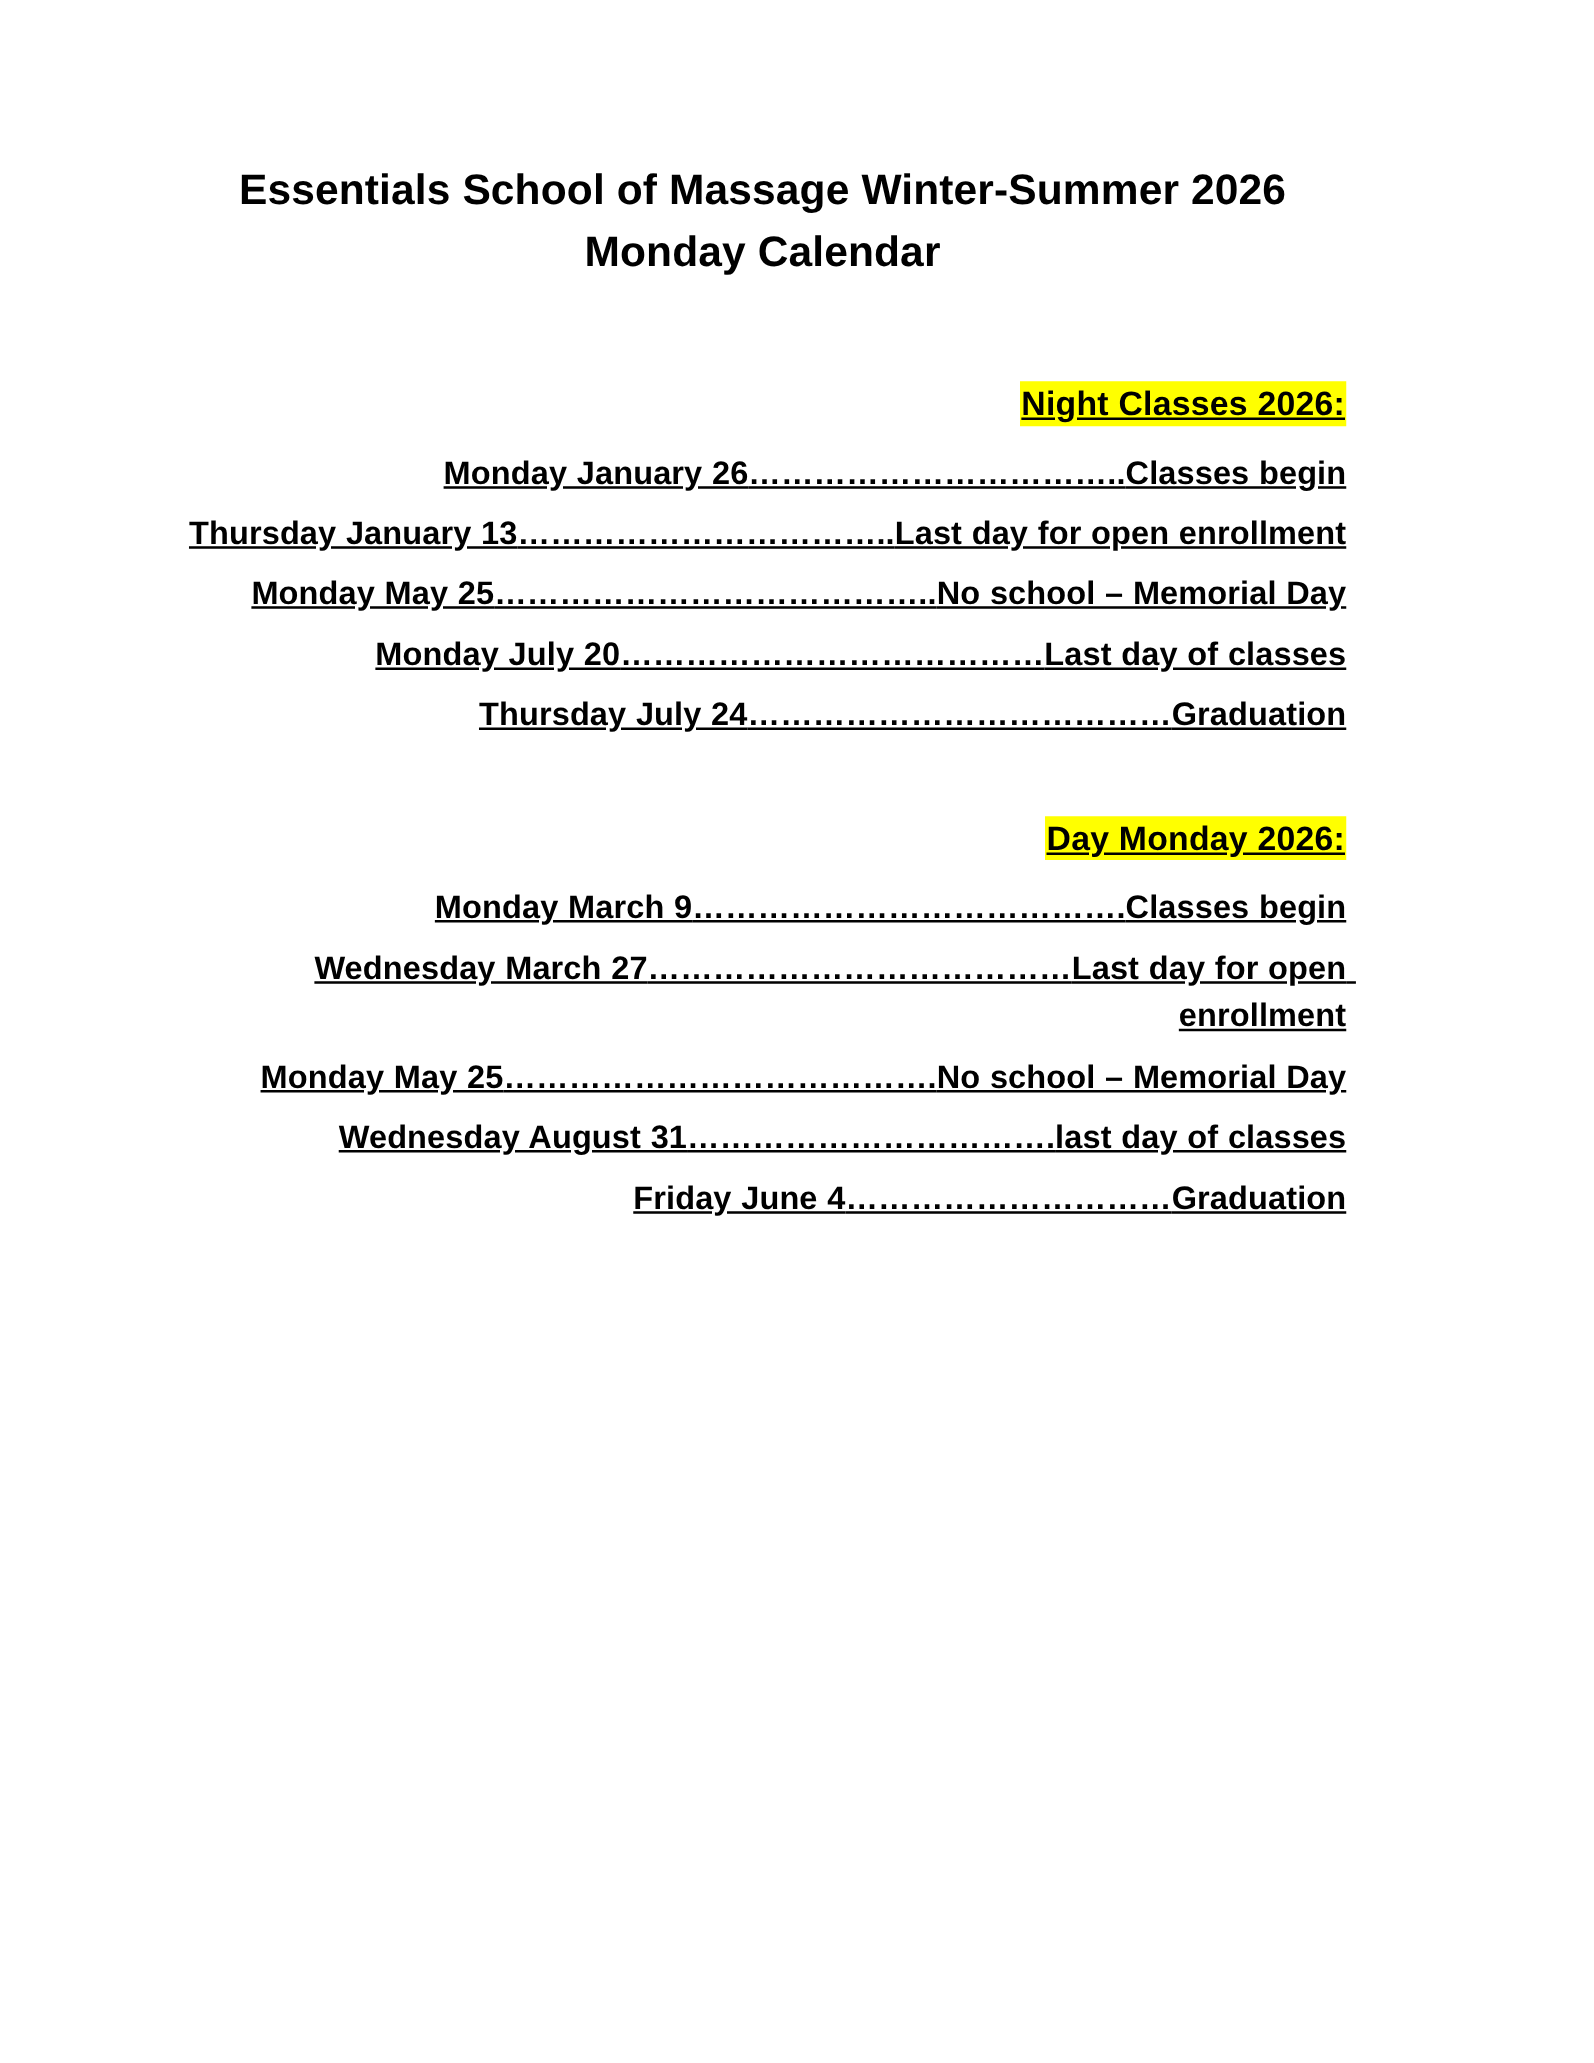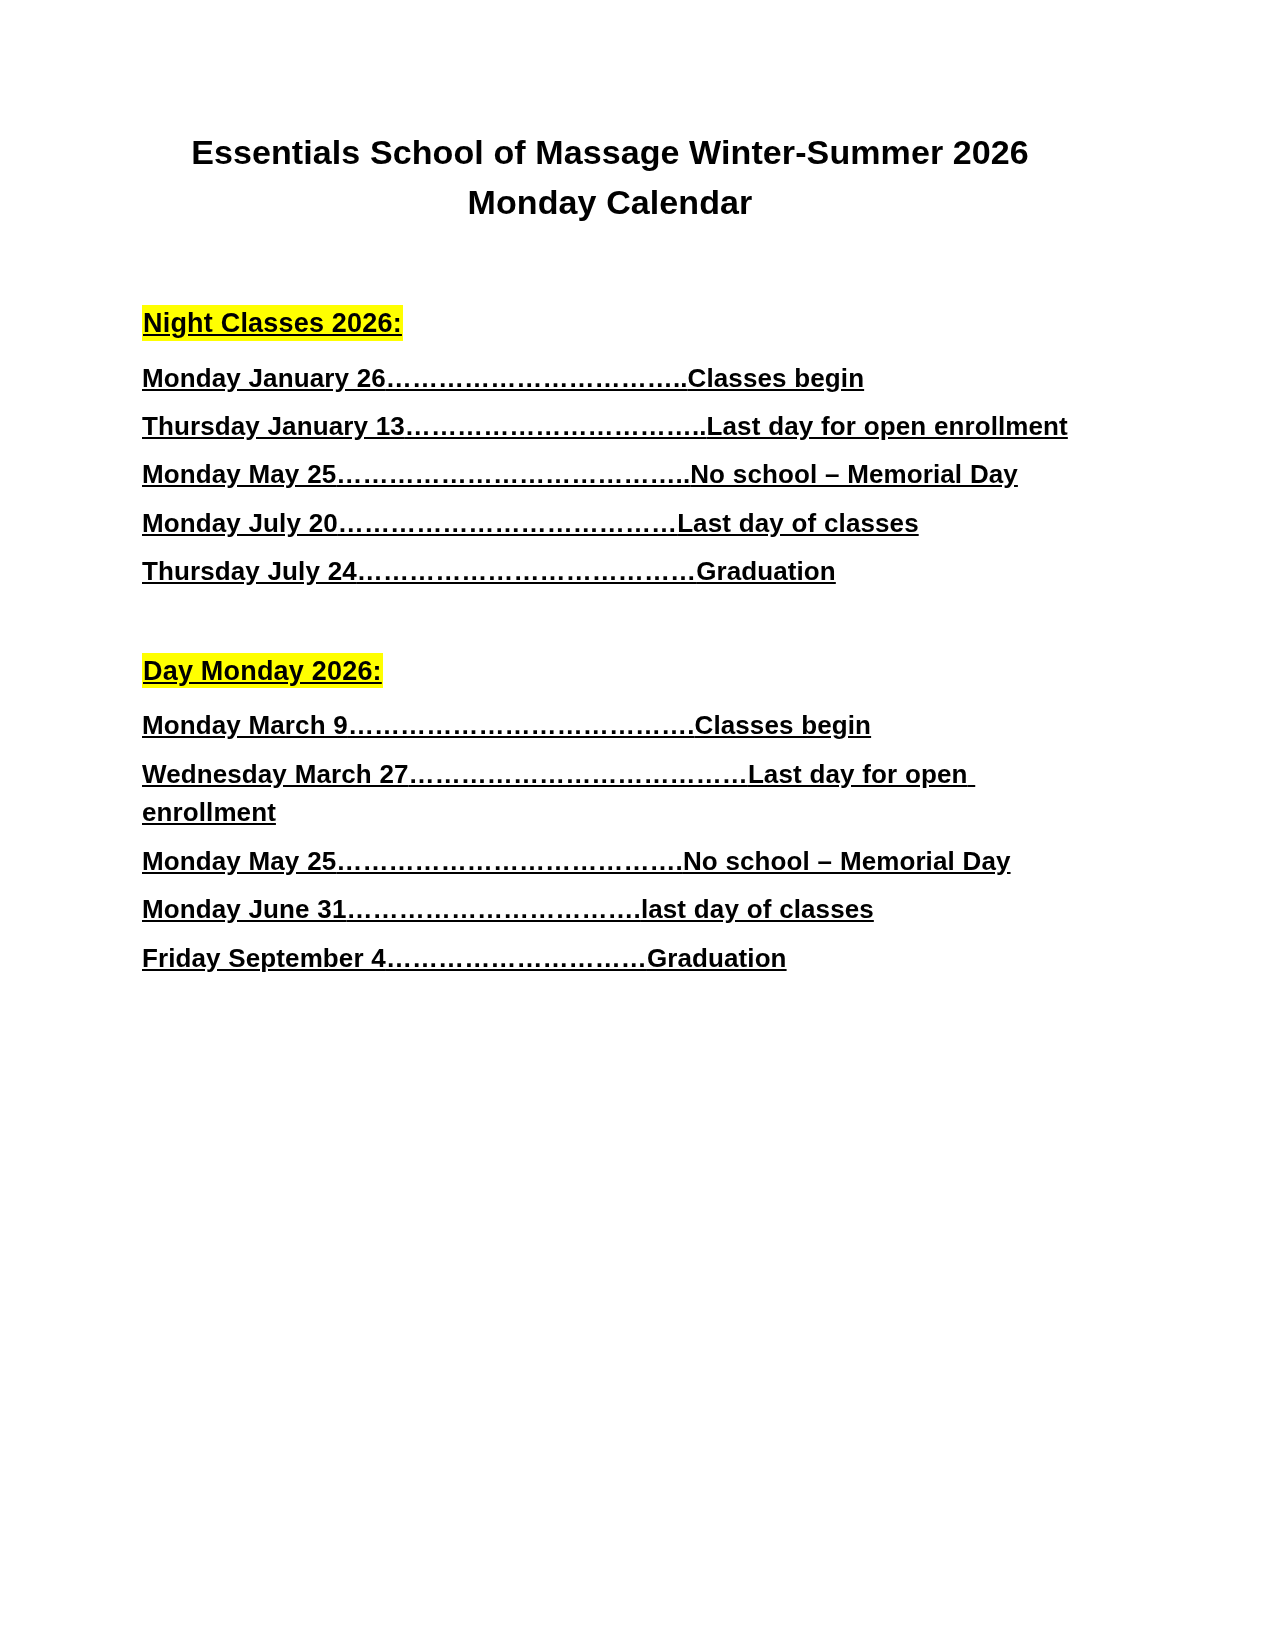--- a/index.html
+++ b/index.html
@@ -36,20 +36,21 @@
     white-space: nowrap;
   }
   .body-area {
     position: absolute;
     left: 142px;
     top: 305px;
     width: 935px;
   }
   .section {
     margin: 0;
+    text-align: right;
   }
   .section + .section {
     margin-top: 62px;
   }
   .section-heading {
     display: inline-block;
     font-size: 27px;
     font-weight: bold;
     background: #FFFF00;
     text-decoration: underline;
@@ -120,22 +121,22 @@
 
       <p class="entry">
         <span class="date">Wednesday March 27</span><span class="leader">…………………………………</span><span class="desc">Last day for open enrollment</span>
       </p>
 
       <p class="entry">
         <span class="date">Monday May 25</span><span class="leader">………………………………….</span><span class="desc">No school – Memorial Day</span>
       </p>
 
       <p class="entry">
-        <span class="date">Monday June 31</span><span class="leader">…………………………….</span><span class="desc">last day of classes</span>
+        <span class="date">Wednesday August 31</span><span class="leader">…………………………….</span><span class="desc">last day of classes</span>
       </p>
 
       <p class="entry">
-        <span class="date">Friday September 4</span><span class="leader">…………………………</span><span class="desc">Graduation</span>
+        <span class="date">Friday June 4</span><span class="leader">…………………………</span><span class="desc">Graduation</span>
       </p>
     </div>
 
   </div>
 </div>
 
 </body></html>

